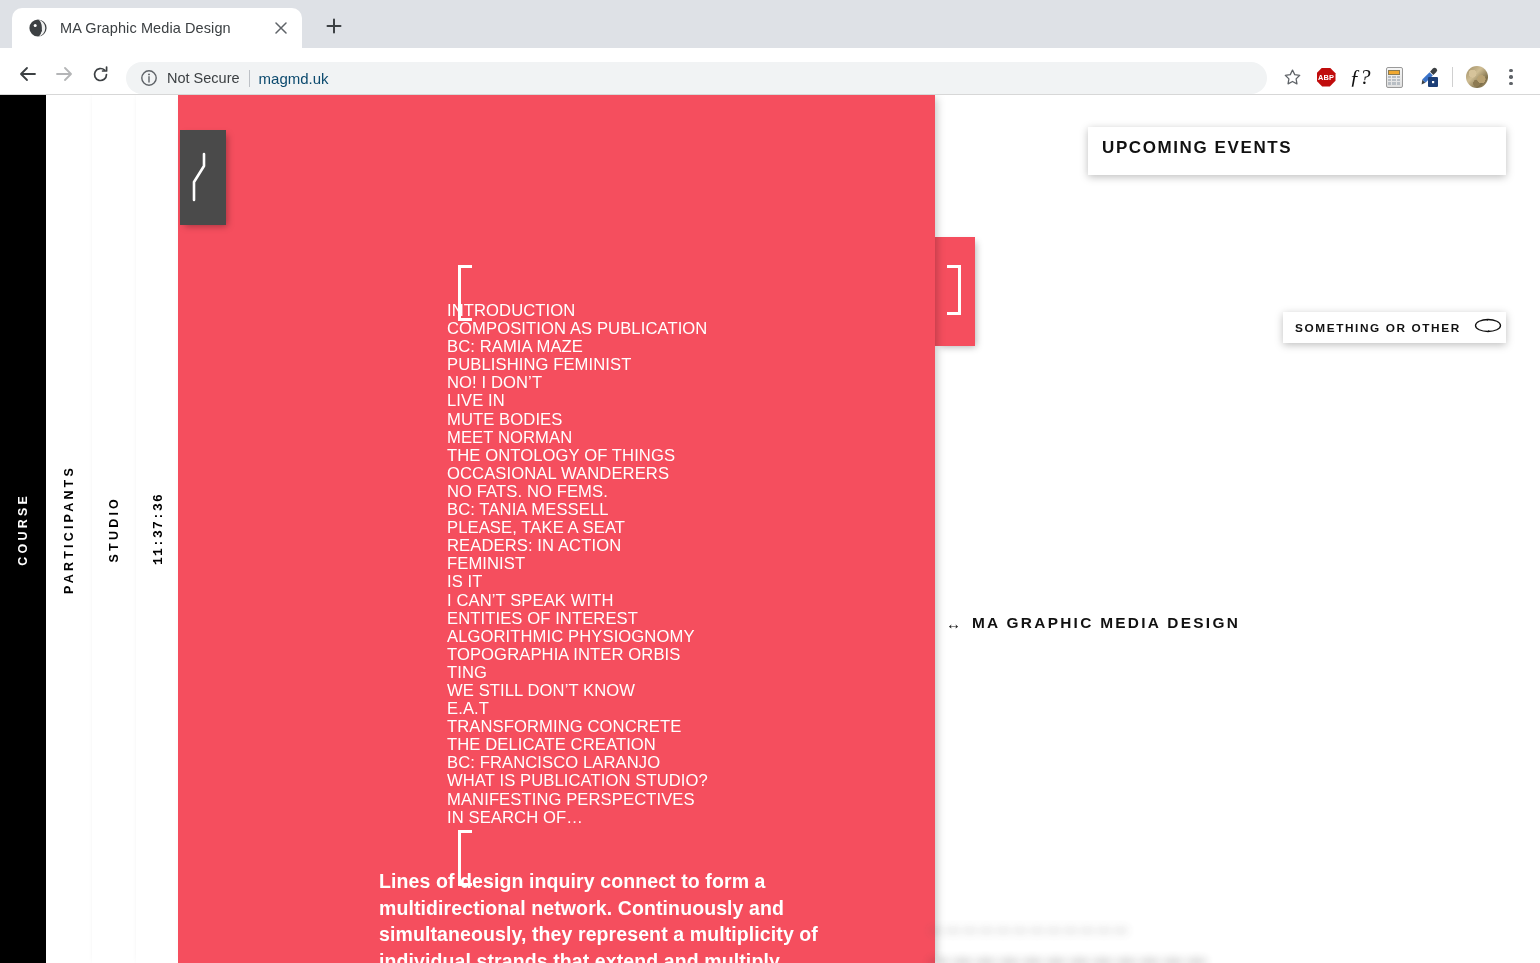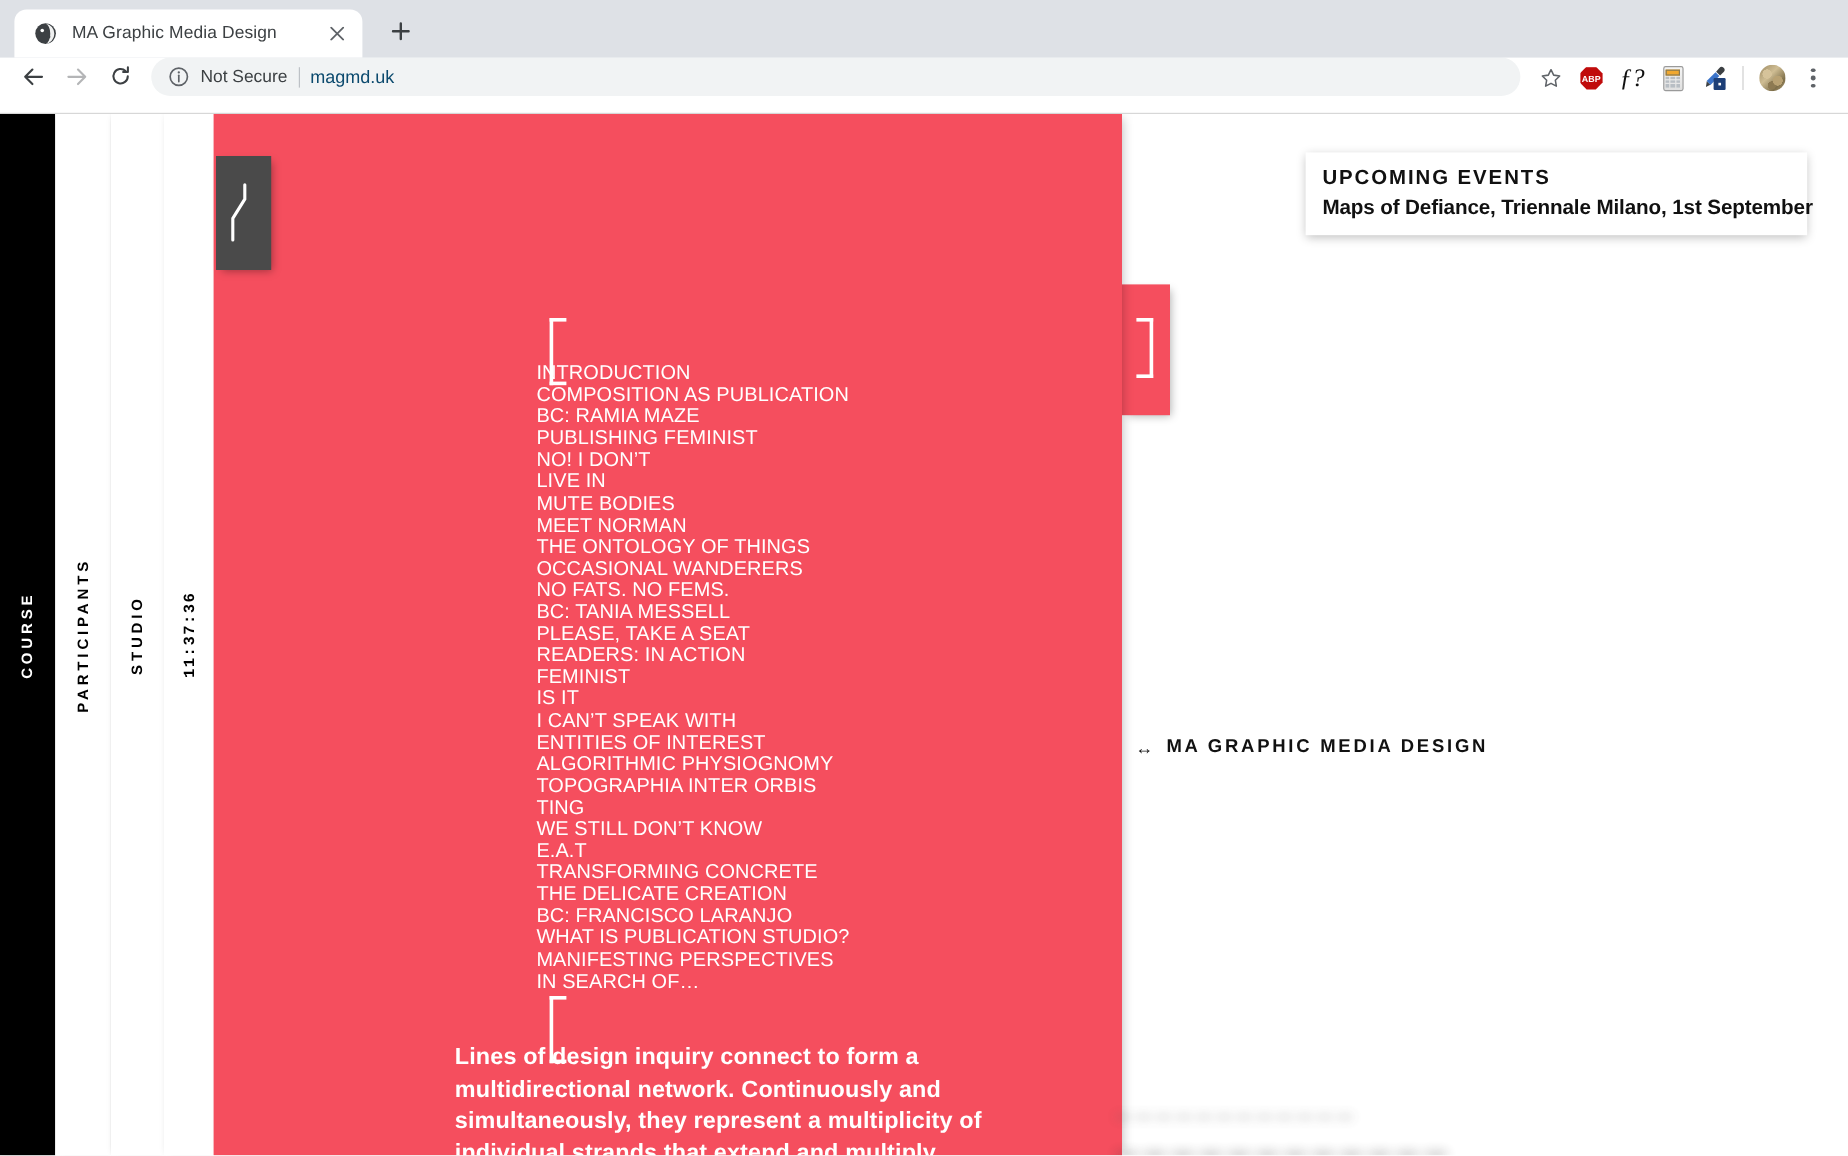--- a/index.html
+++ b/index.html
@@ -66,21 +66,21 @@
     margin-left: 14px;
     margin-bottom: 2px;
     display: flex; align-items: center; justify-content: center;
     border-radius: 50%;
   }
 
   .toolbar {
     height: 47px;
     background: #ffffff;
     display: flex;
-    align-items: flex-start;
+    align-items: flex-end;
     padding: 0 12px 0 10px;
     gap: 0px;
     border-bottom: 1px solid #d7d7d7;
   }
 
   .nav-btn {
     width: 36px; height: 36px;
     display: flex; align-items: center; justify-content: center;
     border-radius: 50%;
     flex: 0 0 36px;
@@ -561,23 +561,32 @@
         <a class="toc-item">IN SEARCH OF…</a>
       </div>
 
       <span class="brk brk-bot"></span>
 
       <div class="blurb">Lines of design inquiry connect to form a multidirectional network. Continuously and simultaneously, they represent a multiplicity of individual strands that extend and multiply</div>
     </div>
 
     <div class="event-card">
       <div class="event-kicker">UPCOMING EVENTS</div>
-      <div class="event-title">Maps of Defiance, Triennale Milano, 1st September</div>
-    </div>
-
+    </div>
+
+    <div class="other-card">
+      <span class="other-label">SOMETHING OR OTHER</span>
+      <span>
+        <svg width="30" height="17" viewBox="0 0 30 17">
+          <ellipse cx="15" cy="8.5" rx="12.5" ry="6" fill="none" stroke="#111" stroke-width="1.3"></ellipse>
+          <path d="M13.6 1.9 L16.2 2.5 L13.9 4.1" fill="#111"></path>
+          <path d="M16.4 15.1 L13.8 14.5 L16.1 12.9" fill="#111"></path>
+        </svg>
+      </span>
+    </div>
 
     <div class="brand">
       <span class="brand-arrow">↔</span>
       <span class="brand-text">MA GRAPHIC MEDIA DESIGN</span>
     </div>
 
     <div class="blurred">
       <div class="bl-kicker">— — — — — — — — — — — —</div>
       <div class="bl-title">— — — — — — — — — — — —</div>
 

